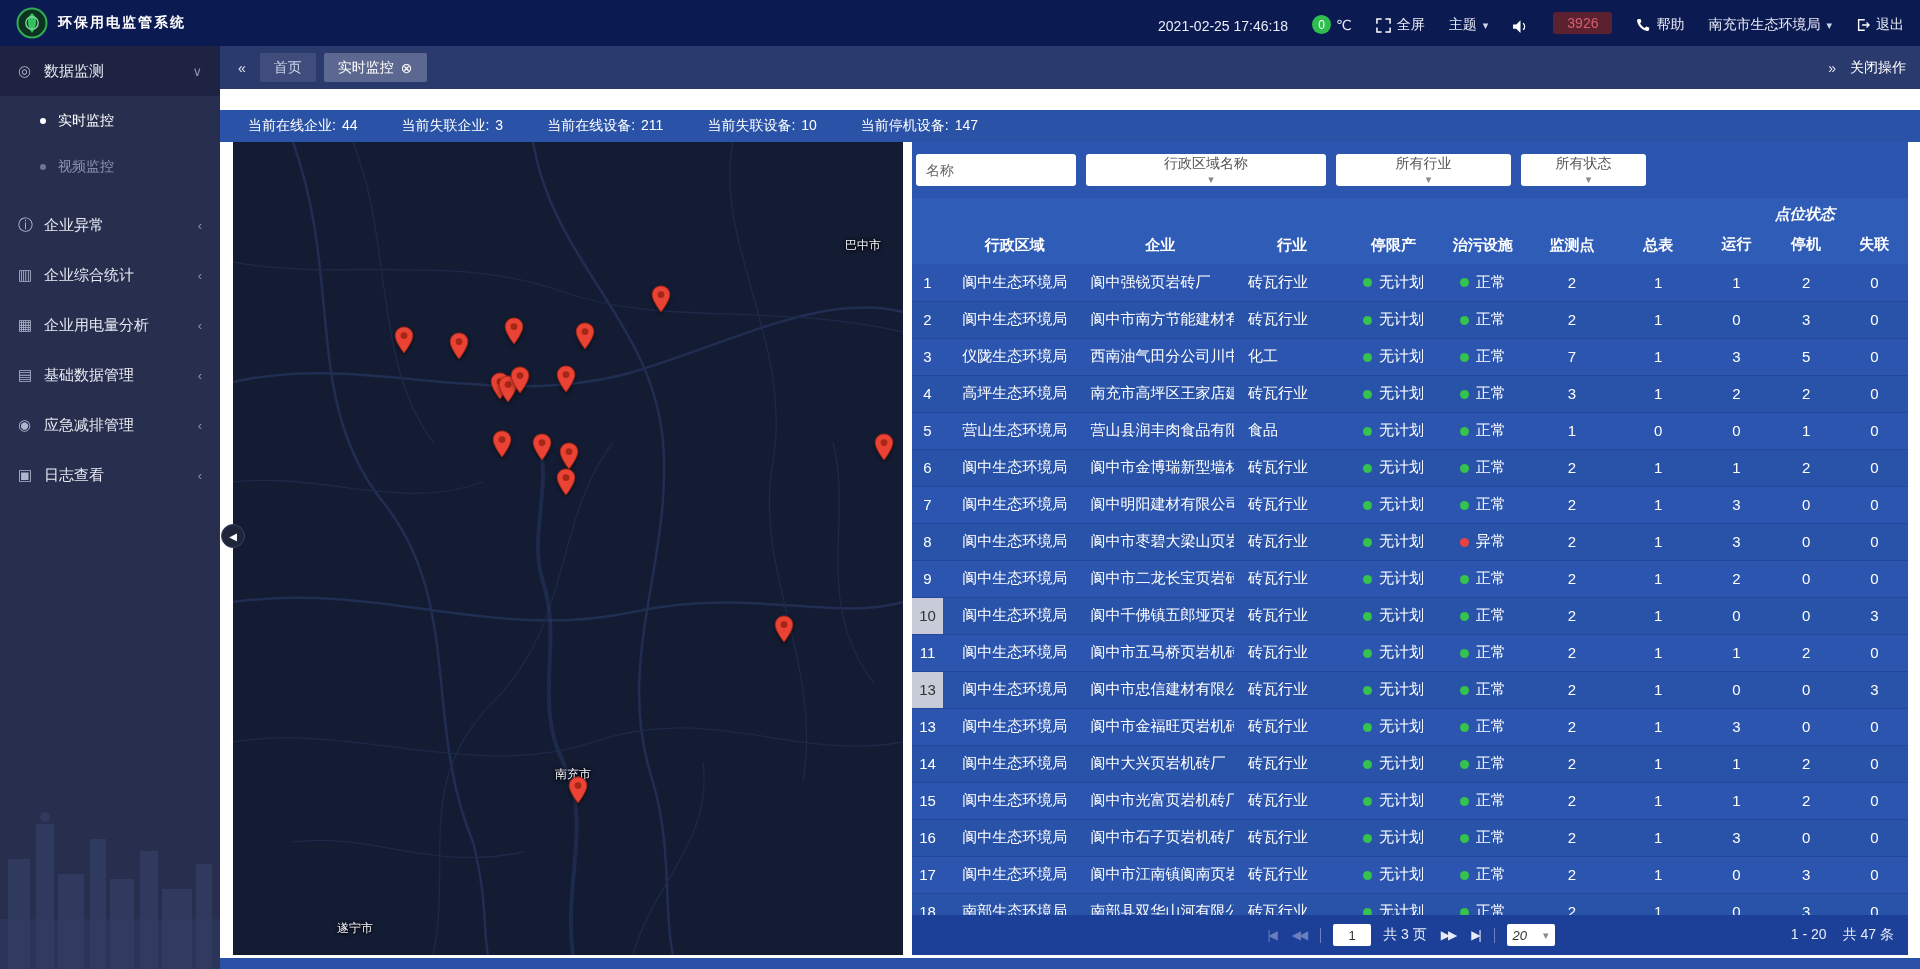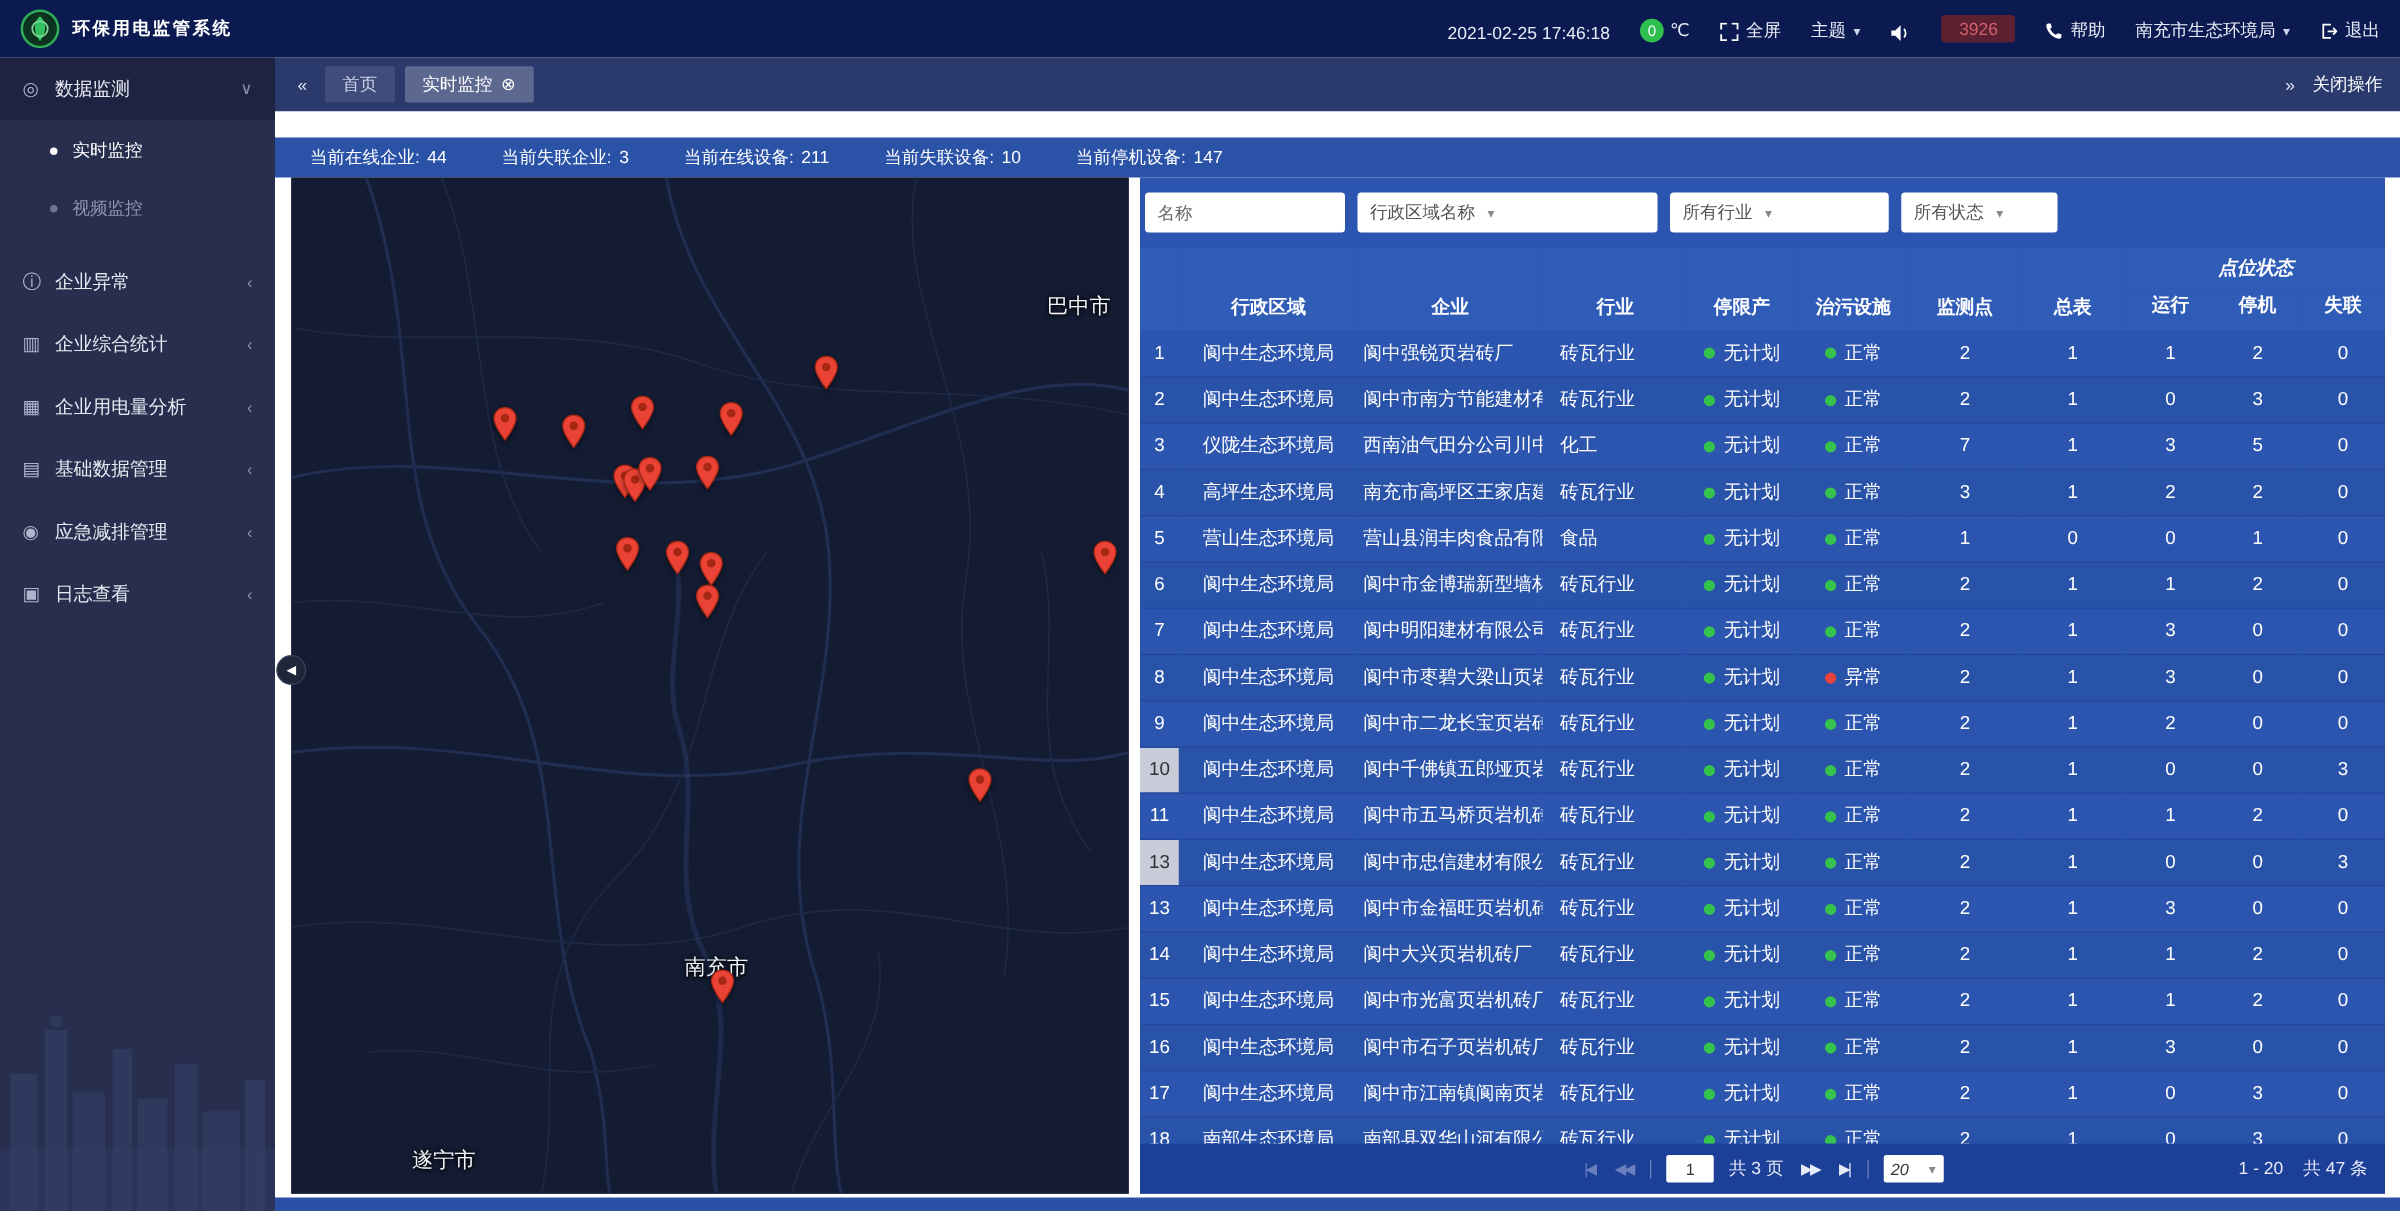--- a/index.html
+++ b/index.html
@@ -50,34 +50,34 @@
   .stats-bar { margin-top:21px; height:32px; background:#2a53a8; display:flex; align-items:center;
     padding:0 28px; gap:44px; color:#fff; font-size:14px; }
   .stat { display:flex; gap:6px; }
 
   .content-row { height:813px; display:flex; padding:0 12px 0 13px; gap:9px; }
 
   
   .map { position:relative; width:670px; height:813px; background:#141c33; flex:0 0 auto; overflow:visible; }
   .roads { position:absolute; top:0; left:0; }
   .pin { position:absolute; transform:translate(-50%,-100%); cursor:pointer; filter:drop-shadow(0 2px 2px rgba(0,0,0,.45)); }
-  .city-label { position:absolute; color:#f2f4fa; font-size:17px; text-shadow:0 1px 3px #000, 0 0 4px #000;
+  .city-label { position:absolute; color:#f2f4fa; font-size:12px; text-shadow:0 1px 3px #000, 0 0 4px #000;
     transform:translate(-50%,-50%); white-space:nowrap; }
   .map-toggle { position:absolute; left:-12px; top:382px; width:24px; height:24px; border-radius:50%;
     background:#20263a; border:1px solid #3a425f; color:#fff; font-size:10px;
     display:flex; align-items:center; justify-content:center; cursor:pointer; z-index:5; }
 
   
   .panel { flex:1; height:813px; background:#2b55ae; display:flex; flex-direction:column; overflow:hidden; }
   .filters { height:56px; display:flex; align-items:center; gap:10px; padding:0 4px 0 4px; }
   .name-input { width:160px; height:32px; border:none; border-radius:3px; padding:0 10px;
     font-size:14px; color:#333; background:#fff; font-family:inherit; }
   .name-input::placeholder { color:#666; }
   .select { height:32px; background:#fff; border-radius:3px; display:flex; align-items:center;
-    padding:0 10px; font-size:14px; color:#555; cursor:pointer; justify-content:flex-start; }
+    padding:0 10px; font-size:14px; color:#555; cursor:pointer; justify-content:center;flex-direction:column; }
   .sel-caret { color:#888; font-size:11px; margin-left:10px; }
   .sel-region { width:240px; } .sel-industry { width:175px; } .sel-status { width:125px; }
 
   .table-wrap { flex:1; overflow:hidden; }
   table { width:100%; border-collapse:collapse; table-layout:fixed; color:#fff; }
   thead th { font-size:15px; font-weight:bold; background:#2f5cb7; vertical-align:bottom;
     padding-bottom:9px; text-align:center; height:33px; }
   thead tr:first-child th[rowspan] { height:66px; }
   th.group { font-style:italic; vertical-align:middle; padding-bottom:0; }
   th.sub { vertical-align:middle; padding-bottom:6px;margin-top:46px; }

